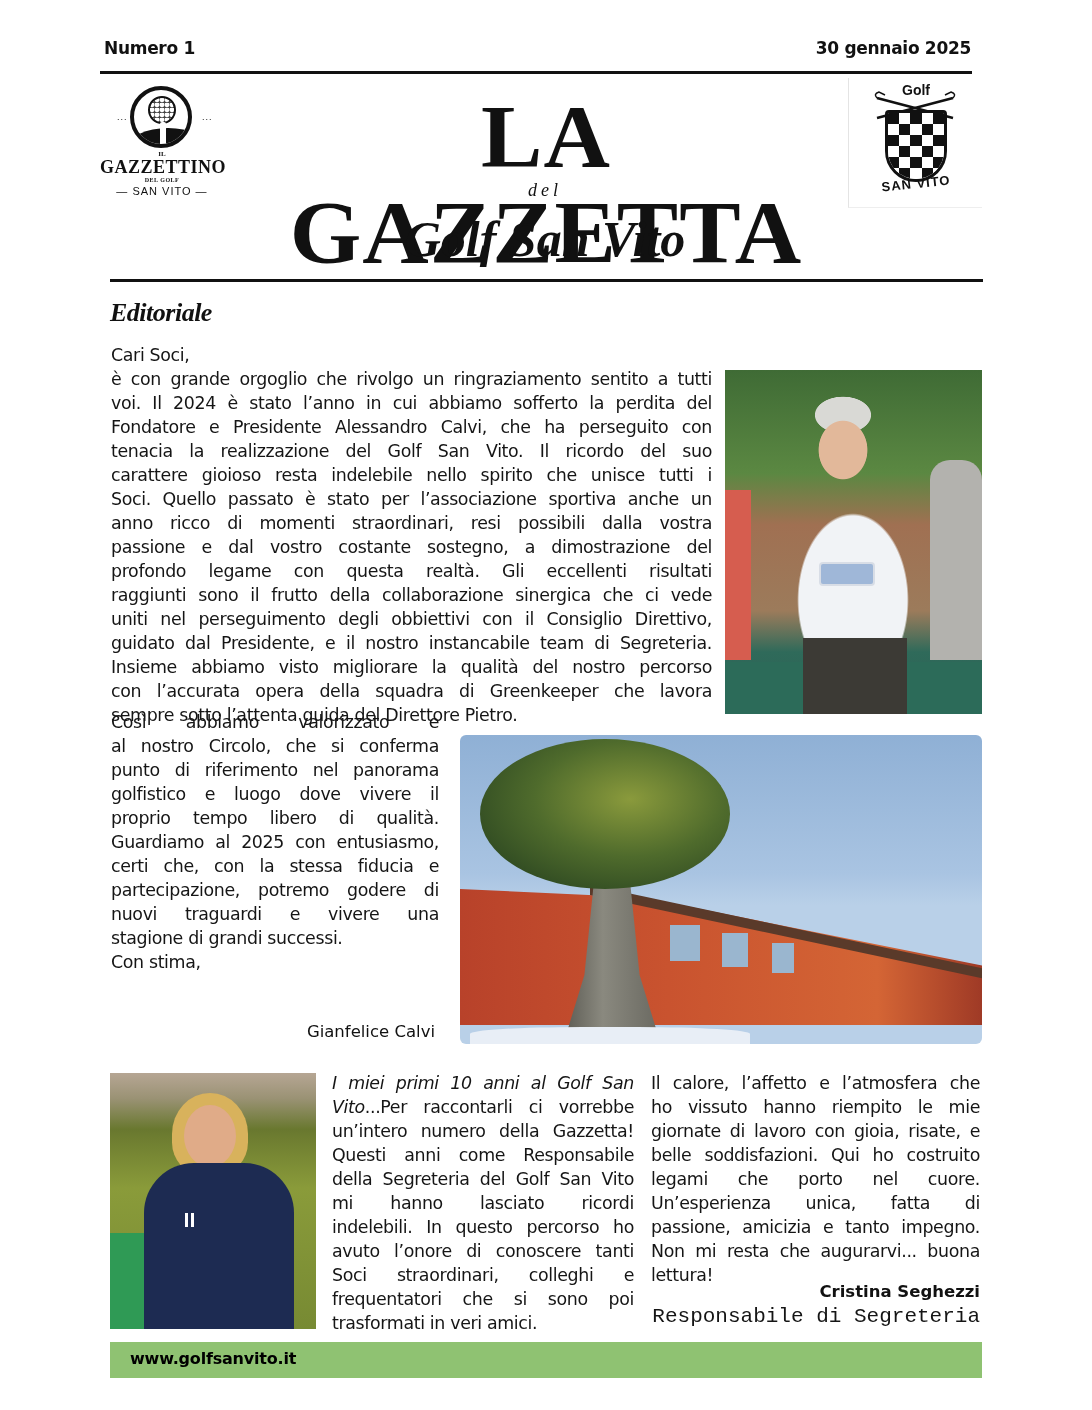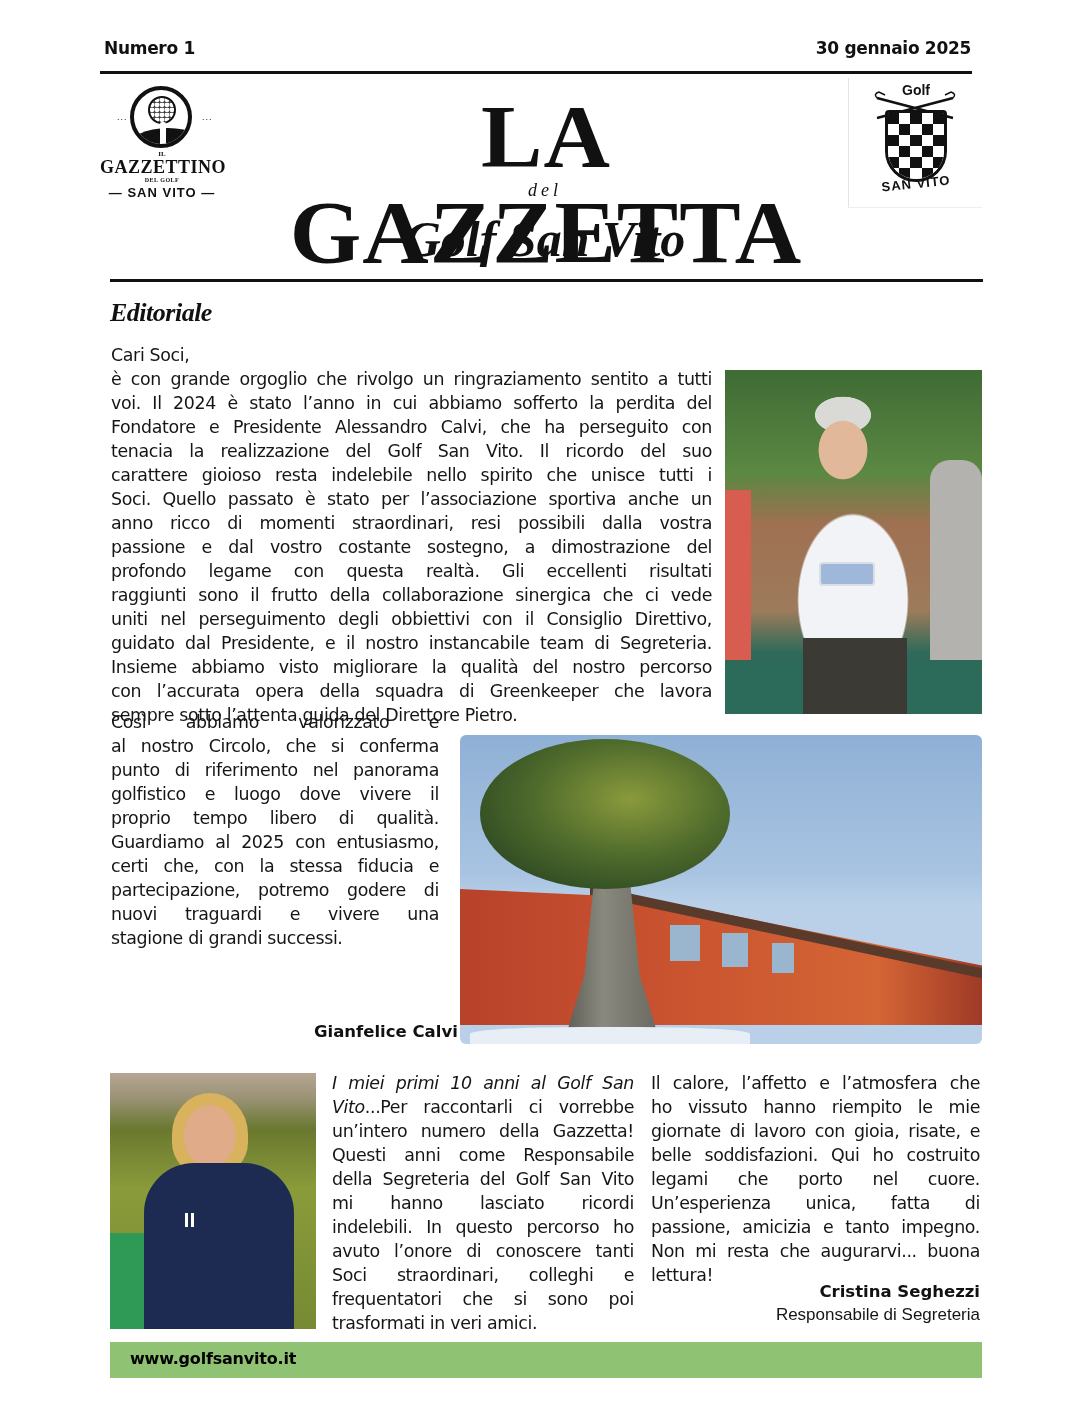--- a/index.html
+++ b/index.html
@@ -23,40 +23,40 @@
   .logo-left { left: 100px; top: 84px; width: 124px; height: 118px; }
   .logo-left .ring { position: absolute; left: 30px; top: 2px; width: 62px; height: 62px; border: 4px solid #111; border-radius: 50%; overflow: hidden; background: #fff; }
   .logo-left .ball { position: absolute; left: 14px; top: 6px; width: 28px; height: 28px; border-radius: 50%; background: radial-gradient(circle at 40% 35%, #fff 0 2px, #444 3px) ; background-size: 5px 5px; border: 2px solid #111; }
   .logo-left .hill { position: absolute; left: -6px; top: 38px; width: 80px; height: 40px; background: #111; border-radius: 50% 50% 0 0; }
   .logo-left .tee { position: absolute; left: 26px; top: 32px; width: 6px; height: 24px; background: #fff; border-radius: 2px; }
   .logo-left .dots-l { position: absolute; left: 17px; top: 28px; font-size: 9px; letter-spacing: 1px; }
   .logo-left .dots-r { position: absolute; left: 102px; top: 28px; font-size: 9px; letter-spacing: 1px; }
   .logo-left .il { position: absolute; left: 0; width: 124px; top: 66px; text-align: center; font-family: "Liberation Serif", serif; font-size: 7px; font-weight: bold; }
   .logo-left .name { position: absolute; left: 0; width: 124px; top: 73px; text-align: center; font-family: "Liberation Serif", serif; font-size: 18px; font-weight: bold; letter-spacing: 0.5px; }
   .logo-left .delgolf { position: absolute; left: 0; width: 124px; top: 93px; text-align: center; font-family: "Liberation Serif", serif; font-size: 6px; font-weight: bold; letter-spacing: 0.5px; }
-  .logo-left .sanvito { position: absolute; left: 0; width: 124px; top: 101px; text-align: center; font-size: 13px; font-weight: bold; letter-spacing: 1px; }
+  .logo-left .sanvito { position: absolute; left: 0; width: 124px; top: 101px; text-align: center; font-size: 11px; font-weight: normal; letter-spacing: 1px; }
 
   
   .logo-right { left: 848px; top: 78px; width: 134px; height: 130px; border-left: 1px solid #e4e4e4; border-bottom: 1px solid #eee; }
   .logo-right .golf { position: absolute; left: 0; width: 134px; top: 4px; text-align: center; font-size: 14px; font-weight: bold; }
   .logo-right .clubs { position: absolute; left: 24px; top: 12px; width: 84px; height: 30px; }
   .logo-right .shield { position: absolute; left: 36px; top: 32px; width: 62px; height: 72px; border: 3px solid #111; border-radius: 4px 4px 32px 32px; overflow: hidden; display: grid; grid-template-columns: repeat(5, 1fr); grid-template-rows: repeat(6, 1fr); }
   .logo-right .shield span:nth-child(odd) { background: #111; }
   .logo-right .shield span:nth-child(even) { background: #fff; }
   .logo-right .sv { position: absolute; left: 0; width: 134px; top: 98px; text-align: center; font-size: 13px; font-weight: bold; letter-spacing: 1px; transform: rotate(-6deg); }
 
   
   .section-title { left: 110px; top: 298px; font-family: Liberation Serif, serif; font-style: italic; font-weight: bold; font-size: 26px; letter-spacing: -0.5px; }
   .body-text { font-family: "DejaVu Sans", sans-serif; font-size: 17.4px; line-height: 24px; color: #151515; text-align: justify; letter-spacing: -0.35px; }
   .body-text .line { display: block; white-space: nowrap; text-align-last: justify; }
   .body-text .line.last { text-align-last: left; }
 
   .ed-col1 { left: 111px; top: 343px; width: 601px; }
   .ed-col2 { left: 111px; top: 710px; width: 328px; }
-  .signature-1 { left: 290px; top: 1022px; width: 145px; font-weight: bold; font-family: "DejaVu Sans", sans-serif; font-size: 16.5px; margin-left: 24px; }
+  .signature-1 { left: 290px; top: 1022px; width: 145px; text-align: right; font-weight: normal; font-family: "DejaVu Sans", sans-serif; font-size: 16.5px; }
 
   
   .photo { overflow: hidden; }
   .photo-president { left: 725px; top: 370px; width: 257px; height: 344px;
     background:
       radial-gradient(ellipse 40px 48px at 118px 80px, #e2b89a 60%, transparent 62%),
       radial-gradient(ellipse 46px 30px at 118px 45px, #d9d9d5 60%, transparent 62%),
       linear-gradient(180deg, transparent 0 28%, transparent 28%),
       radial-gradient(ellipse 90px 140px at 128px 230px, #f1f3f6 60%, transparent 62%),
       linear-gradient(180deg, #3f6b35 0%, #5b8842 30%, #a07052 45%, #9c7b5b 70%, #2f6a5a 82%, #2a5f52 100%);
@@ -84,21 +84,21 @@
   }
   .photo-cristina .jacket { position: absolute; left: 34px; top: 90px; width: 150px; height: 166px; background: #1d2b52; border-radius: 50px 50px 0 0; }
   .photo-cristina .face { position: absolute; left: 74px; top: 32px; width: 52px; height: 62px; border-radius: 50%; background: #e0ab88; }
   .photo-cristina .hair { position: absolute; left: 62px; top: 20px; width: 76px; height: 82px; border-radius: 50% 50% 40% 40%; background: #d8b25c; }
   .photo-cristina .table { position: absolute; left: 0; top: 160px; width: 40px; height: 96px; background: #2f9a55; }
   .photo-cristina .logo { position: absolute; left: 75px; top: 140px; width: 9px; height: 14px; background: repeating-linear-gradient(90deg,#fff 0 3px,#1d2b52 3px 6px); }
 
   .cr-col1 { left: 332px; top: 1071px; width: 302px; }
   .cr-col2 { left: 651px; top: 1071px; width: 329px; }
   .signature-2 { left: 650px; top: 1282px; width: 330px; text-align: right; font-weight: bold; font-family: "DejaVu Sans", sans-serif; font-size: 16.5px; }
-  .signature-2-role { left: 650px; top: 1305px; width: 330px; text-align: right; font-family: Liberation Sans, sans-serif; font-size: 17px; color: #151515; }
+  .signature-2-role { left: 650px; top: 1305px; width: 330px; text-align: right; font-family: Liberation Mono, monospace; font-size: 21px; color: #151515; }
   .it { font-style: italic; }
 
   
   .footer-bar { left: 110px; top: 1342px; width: 872px; height: 36px; background: #8fc272; }
   .footer-link { left: 130px; top: 1349px; font-family: "DejaVu Sans", sans-serif; font-size: 16px; color: #000000; text-decoration: none; font-weight: bold; letter-spacing: -0.2px; }
 </style>
 </head>
 <body>
 
 <div class="abs issue-num">Numero 1</div>
@@ -201,20 +201,21 @@
     <span class="line">Così abbiamo valorizzato e</span>
     <span class="line">al nostro Circolo, che si conferma</span>
     <span class="line">punto di riferimento nel panorama</span>
     <span class="line">golfistico e luogo dove vivere il</span>
     <span class="line">proprio tempo libero di qualità.</span>
     <span class="line">Guardiamo al 2025 con entusiasmo,</span>
     <span class="line">certi che, con la stessa fiducia e</span>
     <span class="line">partecipazione, potremo godere di</span>
     <span class="line">nuovi traguardi e vivere una</span>
     <span class="line last">stagione di grandi successi.</span>
+    <span class="line last">Con stima,</span>
   </div>
 <div class="abs signature-1">Gianfelice Calvi</div>
 
 <div class="abs photo photo-building" title="Ulivo secolare davanti alla club house rossa">
   <div class="wall"></div>
   <div class="roof"></div>
   <div class="win1"></div>
   <div class="win2"></div>
   <div class="win3"></div>
   <div class="trunk"></div>

